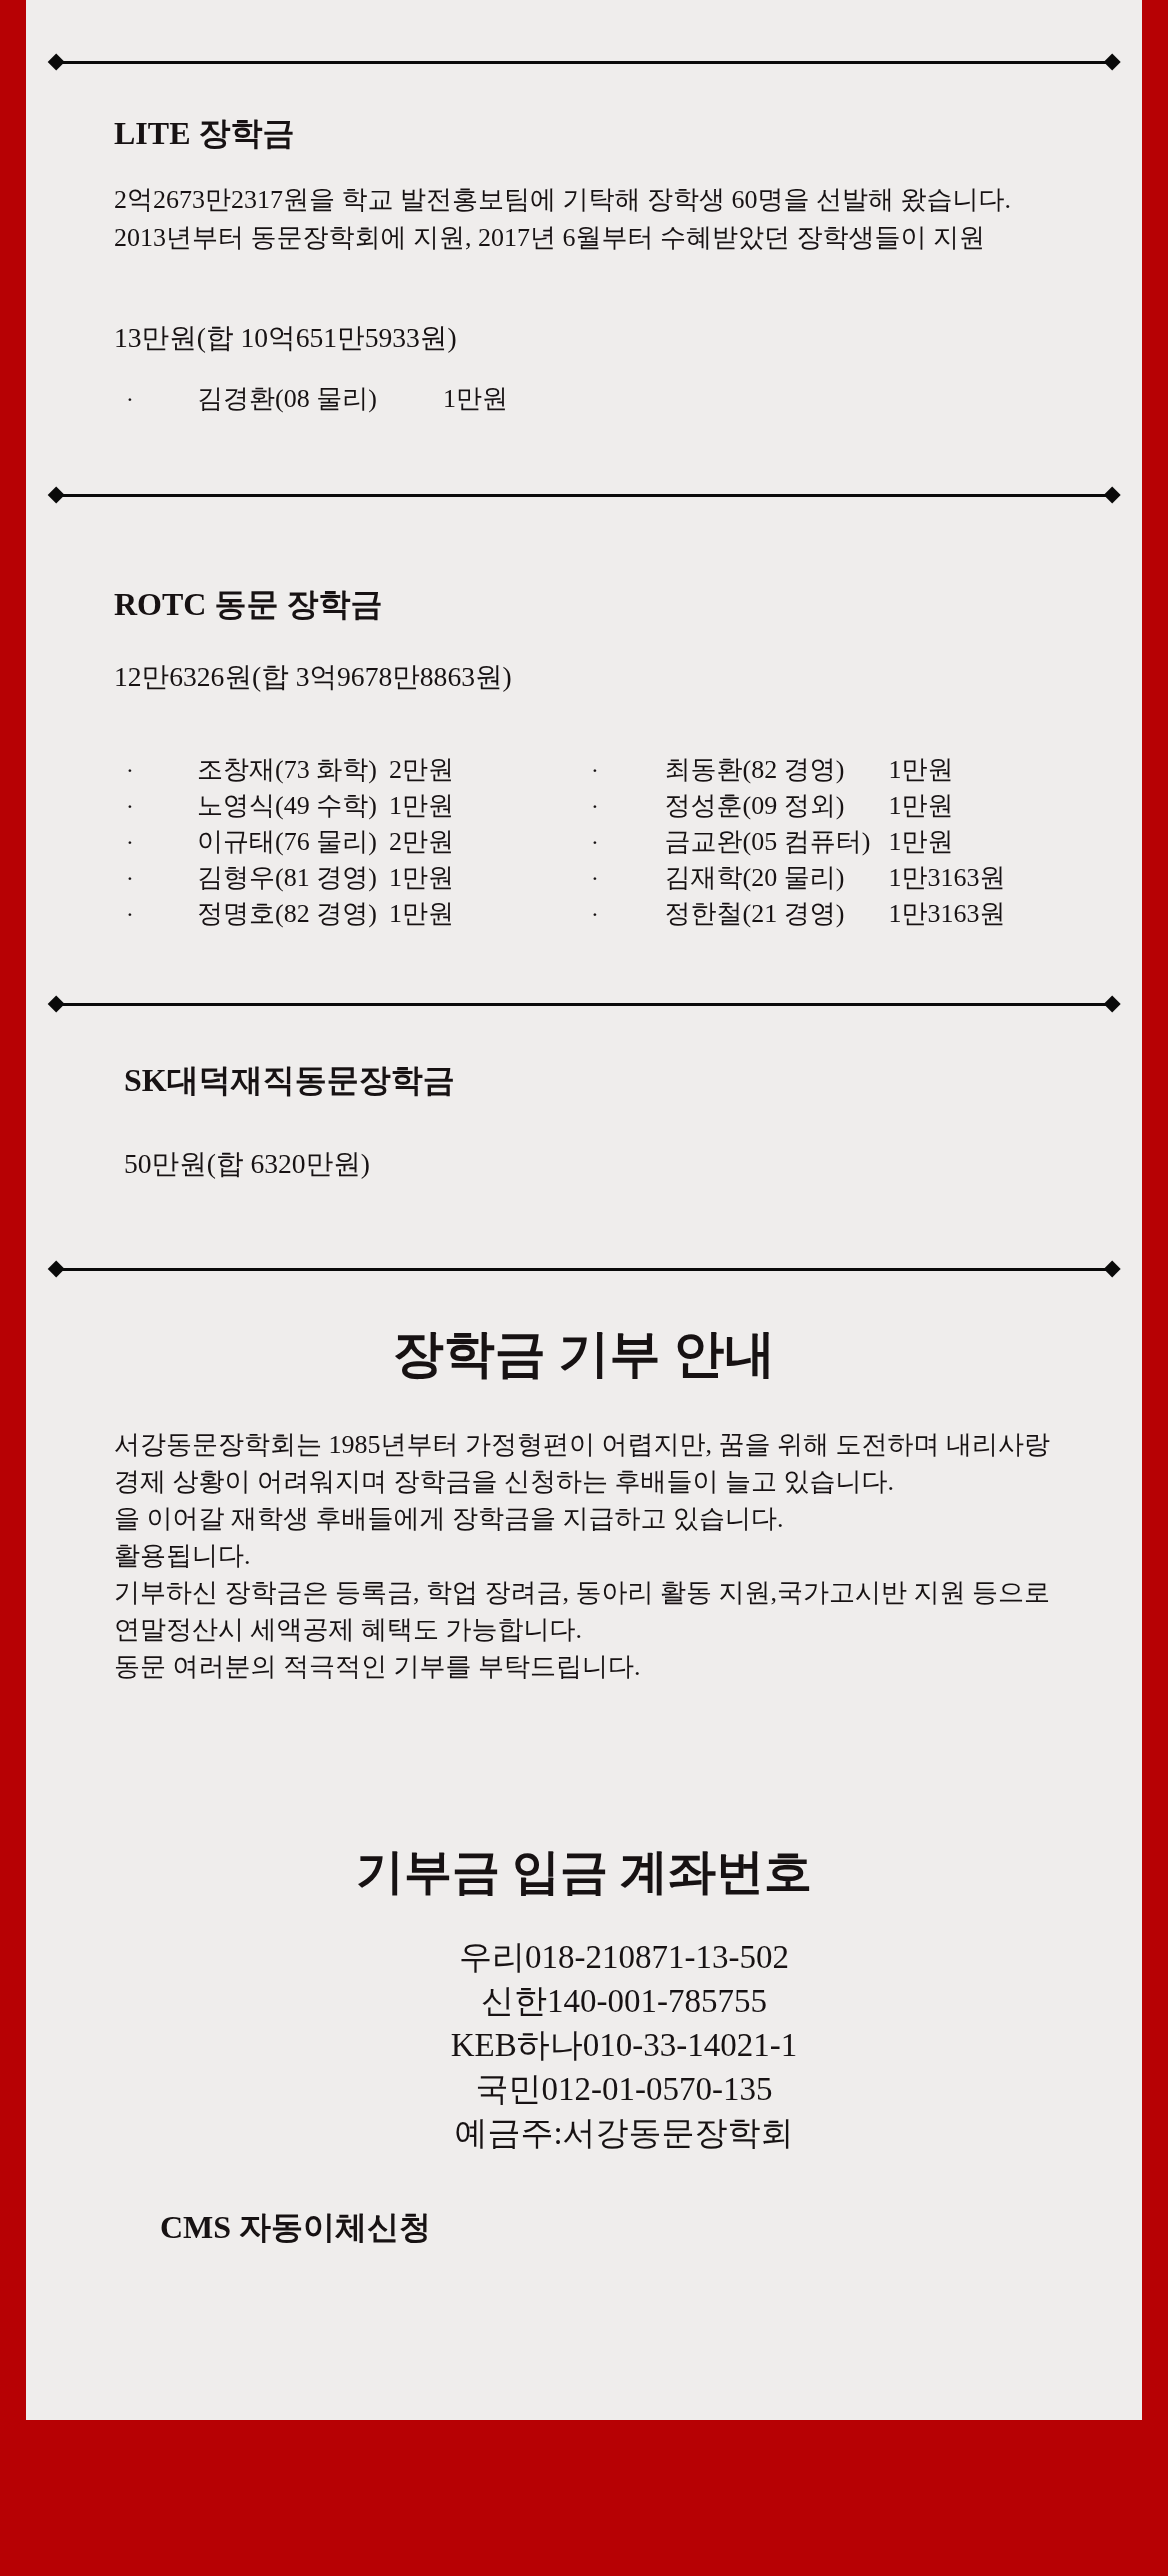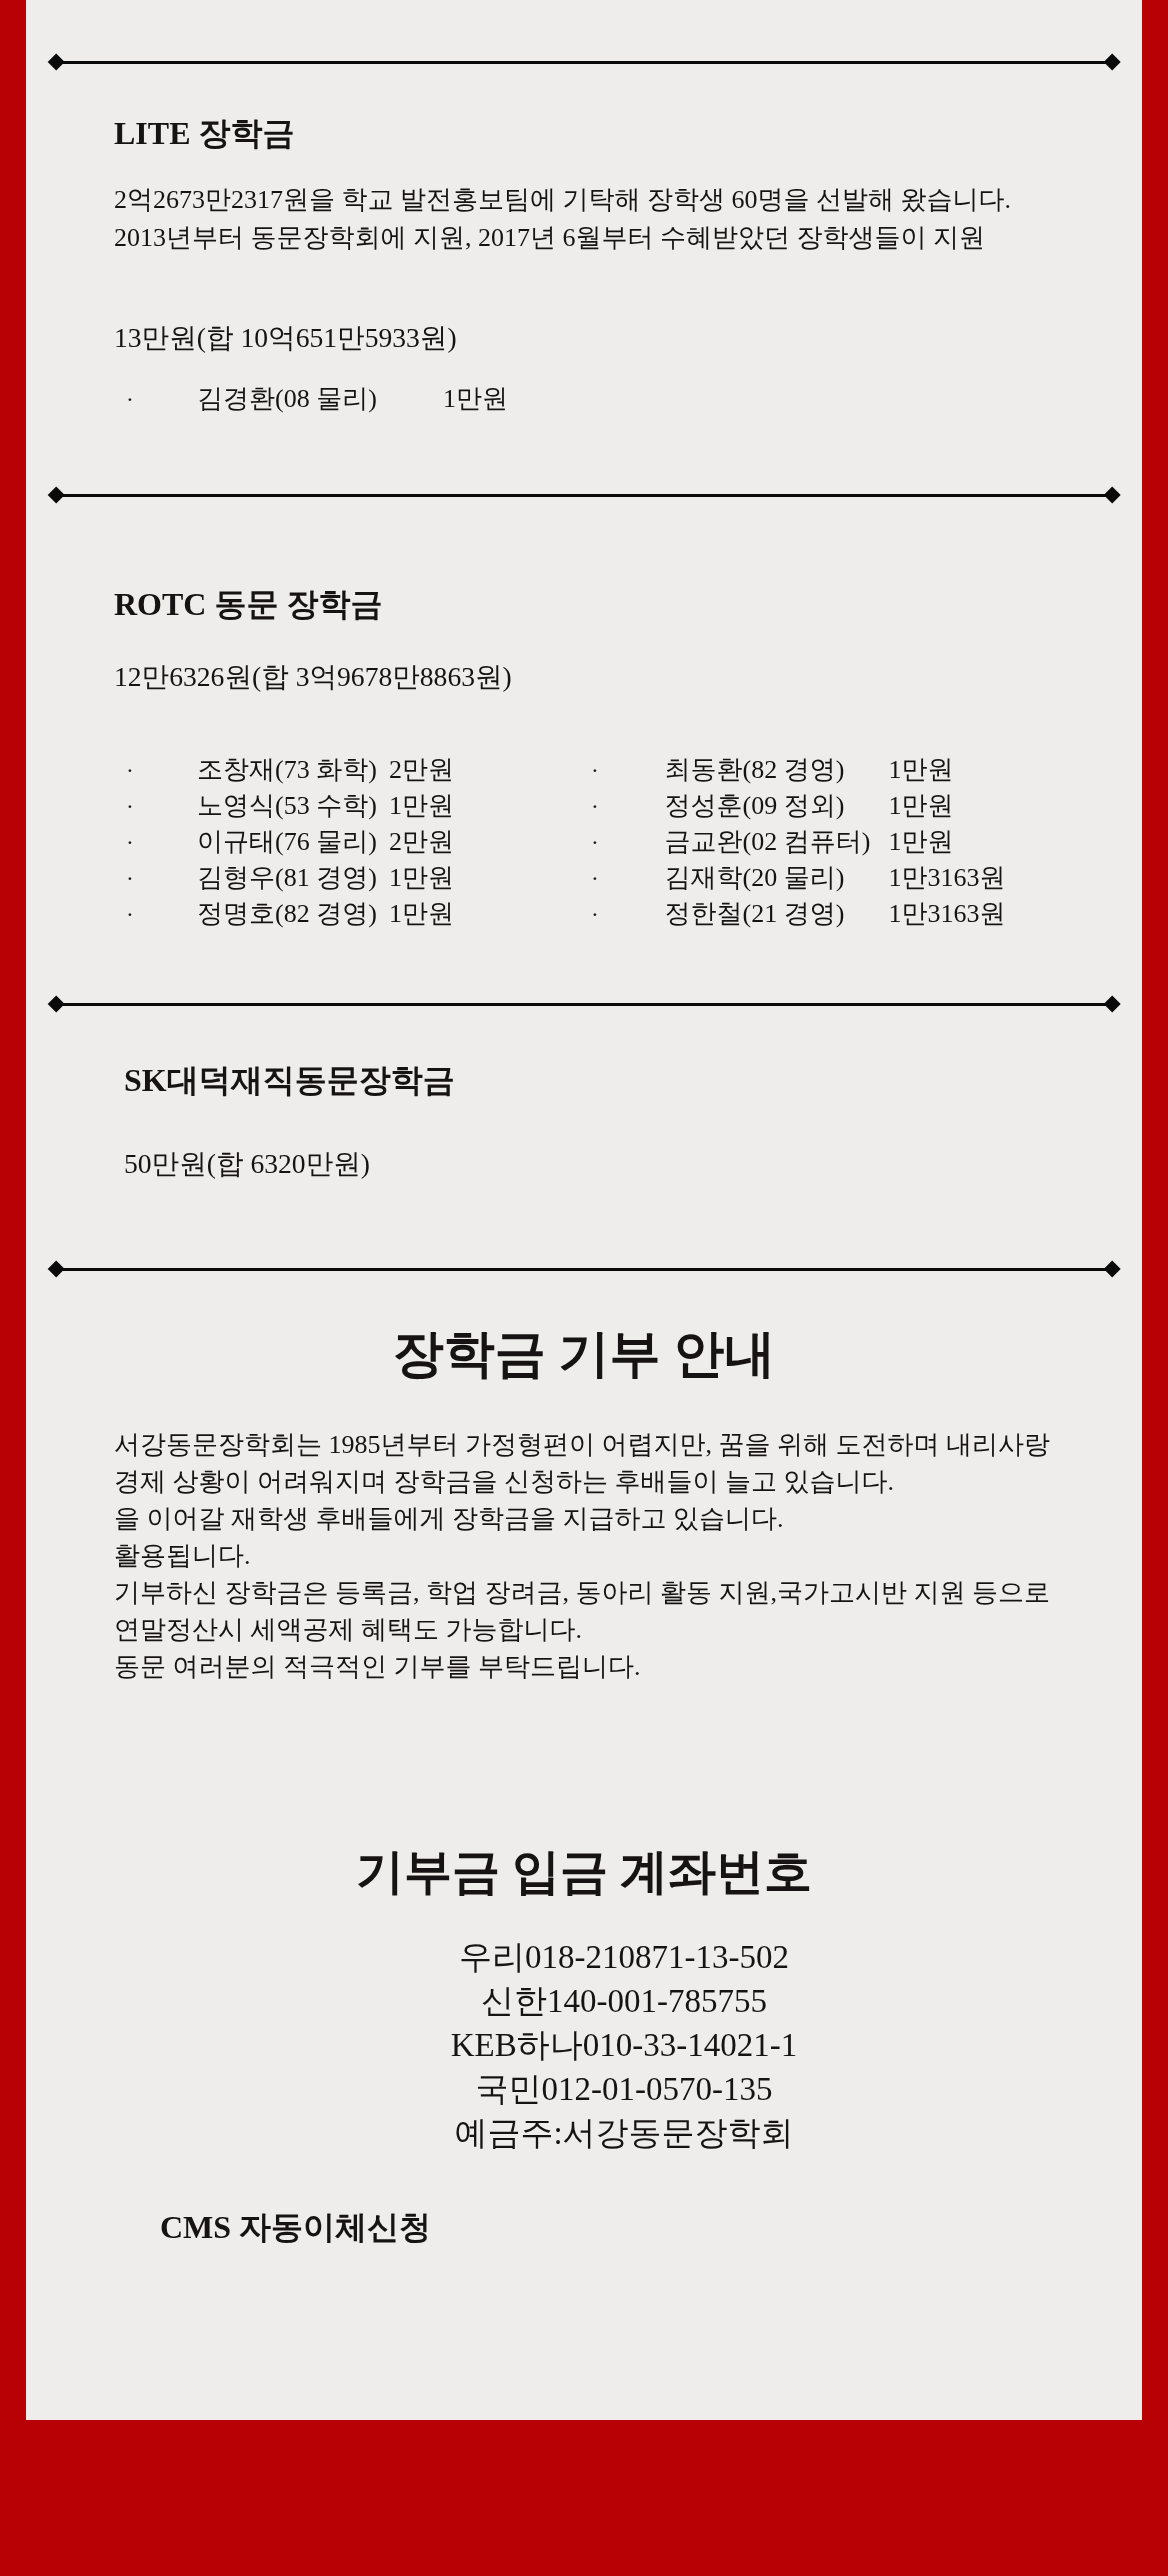--- a/index.html
+++ b/index.html
@@ -72,21 +72,21 @@
   <div class="abs amount-line" style="left:88px;top:658px">12만6326원(합 3억9678만8863원)</div>
 
   <div class="abs" style="left:100px;top:752px">
     <div class="donor-row donor-col1">
       <span class="bullet">·</span>
       <span class="dname">조창재(73 화학)</span>
       <span>2만원</span>
     </div>
     <div class="donor-row donor-col1">
       <span class="bullet">·</span>
-      <span class="dname">노영식(53 수학)</span>
+      <span class="dname">노영식(49 수학)</span>
       <span>1만원</span>
     </div>
     <div class="donor-row donor-col1">
       <span class="bullet">·</span>
       <span class="dname">이규태(76 물리)</span>
       <span>2만원</span>
     </div>
     <div class="donor-row donor-col1">
       <span class="bullet">·</span>
       <span class="dname">김형우(81 경영)</span>
@@ -105,21 +105,21 @@
       <span class="dname">최동환(82 경영)</span>
       <span>1만원</span>
     </div>
     <div class="donor-row donor-col2">
       <span class="bullet">·</span>
       <span class="dname">정성훈(09 정외)</span>
       <span>1만원</span>
     </div>
     <div class="donor-row donor-col2">
       <span class="bullet">·</span>
-      <span class="dname">금교완(02 컴퓨터)</span>
+      <span class="dname">금교완(05 컴퓨터)</span>
       <span>1만원</span>
     </div>
     <div class="donor-row donor-col2">
       <span class="bullet">·</span>
       <span class="dname">김재학(20 물리)</span>
       <span>1만3163원</span>
     </div>
     <div class="donor-row donor-col2">
       <span class="bullet">·</span>
       <span class="dname">정한철(21 경영)</span>

